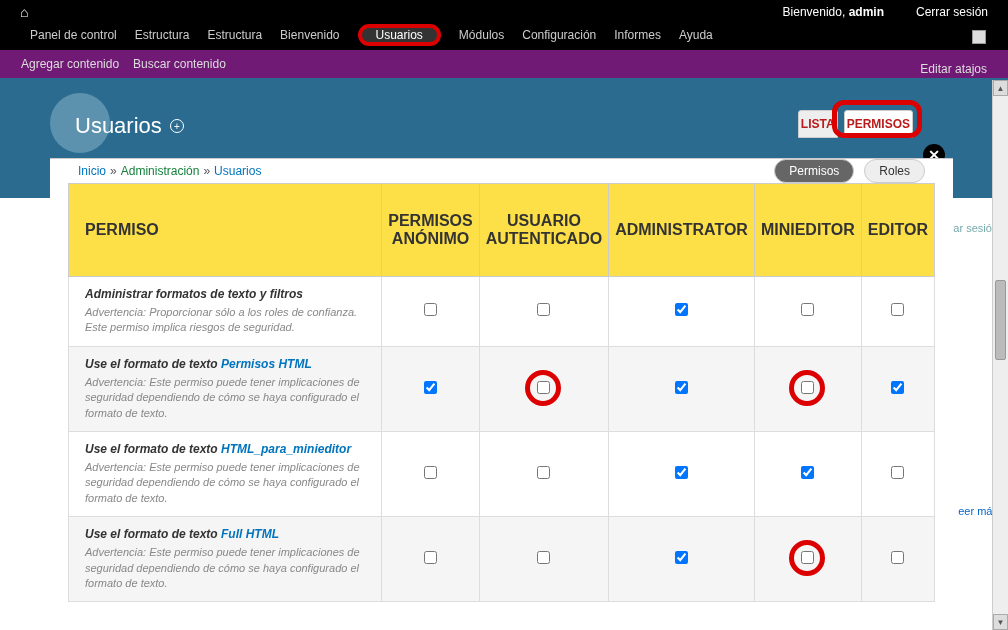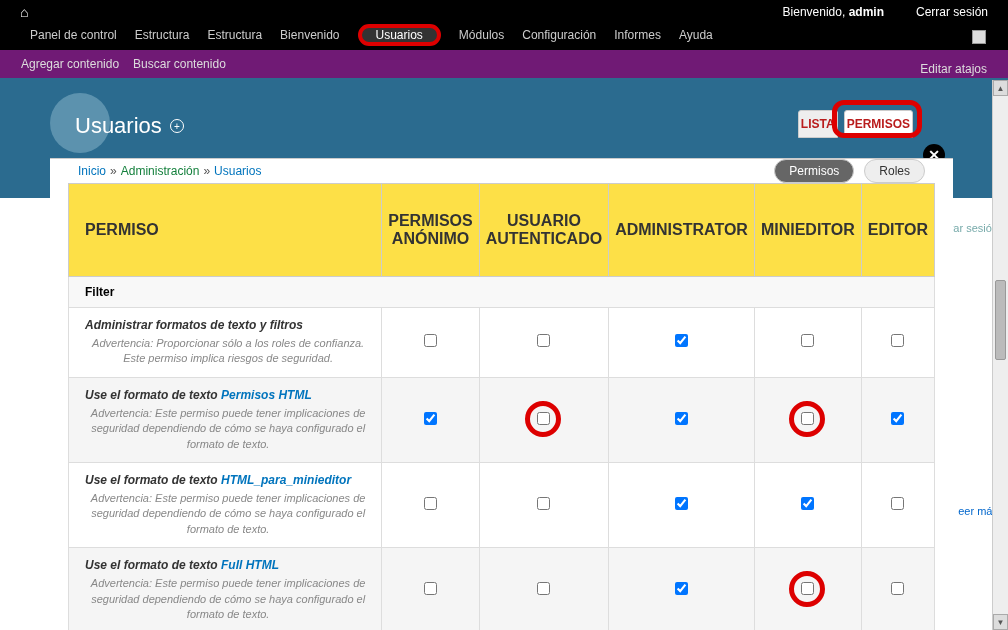--- a/index.html
+++ b/index.html
@@ -36,21 +36,21 @@
 table{width:100%;border-collapse:collapse;font-size:12px;}
 th{background:#fde047;border:1px solid #ccc;padding:28px 6px;text-align:center;font-weight:bold;color:#333;font-size:16px;}
 th:first-child{text-align:left;padding-left:16px;}
 td{border:1px solid #ddd;padding:10px 6px;text-align:center;vertical-align:middle;}
 td:first-child{text-align:left;padding-left:16px;padding-right:10px;}
 tr.section-row td{background:#f8f8f8;font-weight:bold;padding:8px 16px;border-top:1px solid #ccc;}
 tr.odd{background:#fff;}
 tr.even{background:#f5f5f5;}
 .perm-title{font-weight:bold;color:#333;margin-bottom:4px;font-style:italic;}
 .perm-title a{color:#0074bd;text-decoration:none;}
-.perm-warn{font-style:italic;color:#888;font-size:11px;line-height:1.4;text-align:center;}
+.perm-warn{font-style:italic;color:#888;font-size:11px;line-height:1.4;}
 input[type=checkbox]{width:13px;height:13px;}
 .cb-wrap{display:inline-block;position:relative;}
 .red-circle{position:absolute;left:-12px;top:-11px;width:36px;height:36px;border:5px solid #d00;border-radius:50%;pointer-events:none;}
 .behind-text{position:absolute;right:10px;color:#7aa;font-size:11px;}
 .scrollbar{position:absolute;right:0;top:80px;bottom:0;width:16px;background:#eee;border-left:1px solid #ccc;}
 .scroll-thumb{position:absolute;top:200px;left:2px;right:2px;height:80px;background:#bbb;border:1px solid #999;border-radius:2px;}
 .scroll-btn{position:absolute;left:0;right:0;height:16px;background:#ddd;border:1px solid #aaa;display:flex;align-items:center;justify-content:center;font-size:8px;color:#555;}
 </style>
 </head>
 <body>
@@ -120,23 +120,20 @@
         <tr>
           <th style="width:320px;">PERMISO</th>
           <th>PERMISOS ANÓNIMO</th>
           <th>USUARIO AUTENTICADO</th>
           <th>ADMINISTRATOR</th>
           <th>MINIEDITOR</th>
           <th>EDITOR</th>
         </tr>
       </thead>
       <tbody id="perm-body">
-          <tr class="section-row">
-            <td colspan="6">Filter</td>
-          </tr>
           <tr class="odd">
             <td>
               <div class="perm-title">Administrar formatos de texto y filtros</div>
               <div class="perm-warn">Advertencia: Proporcionar sólo a los roles de confianza. Este permiso implica riesgos de seguridad.</div>
             </td>
             <td><span class="cb-wrap"><input type="checkbox" style=""></span></td>
             <td><span class="cb-wrap"><input type="checkbox" style=""></span></td>
             <td><span class="cb-wrap"><input type="checkbox" checked="" style=""></span></td>
             <td><span class="cb-wrap"><input type="checkbox" style=""></span></td>
             <td><span class="cb-wrap"><input type="checkbox" style=""></span></td>

